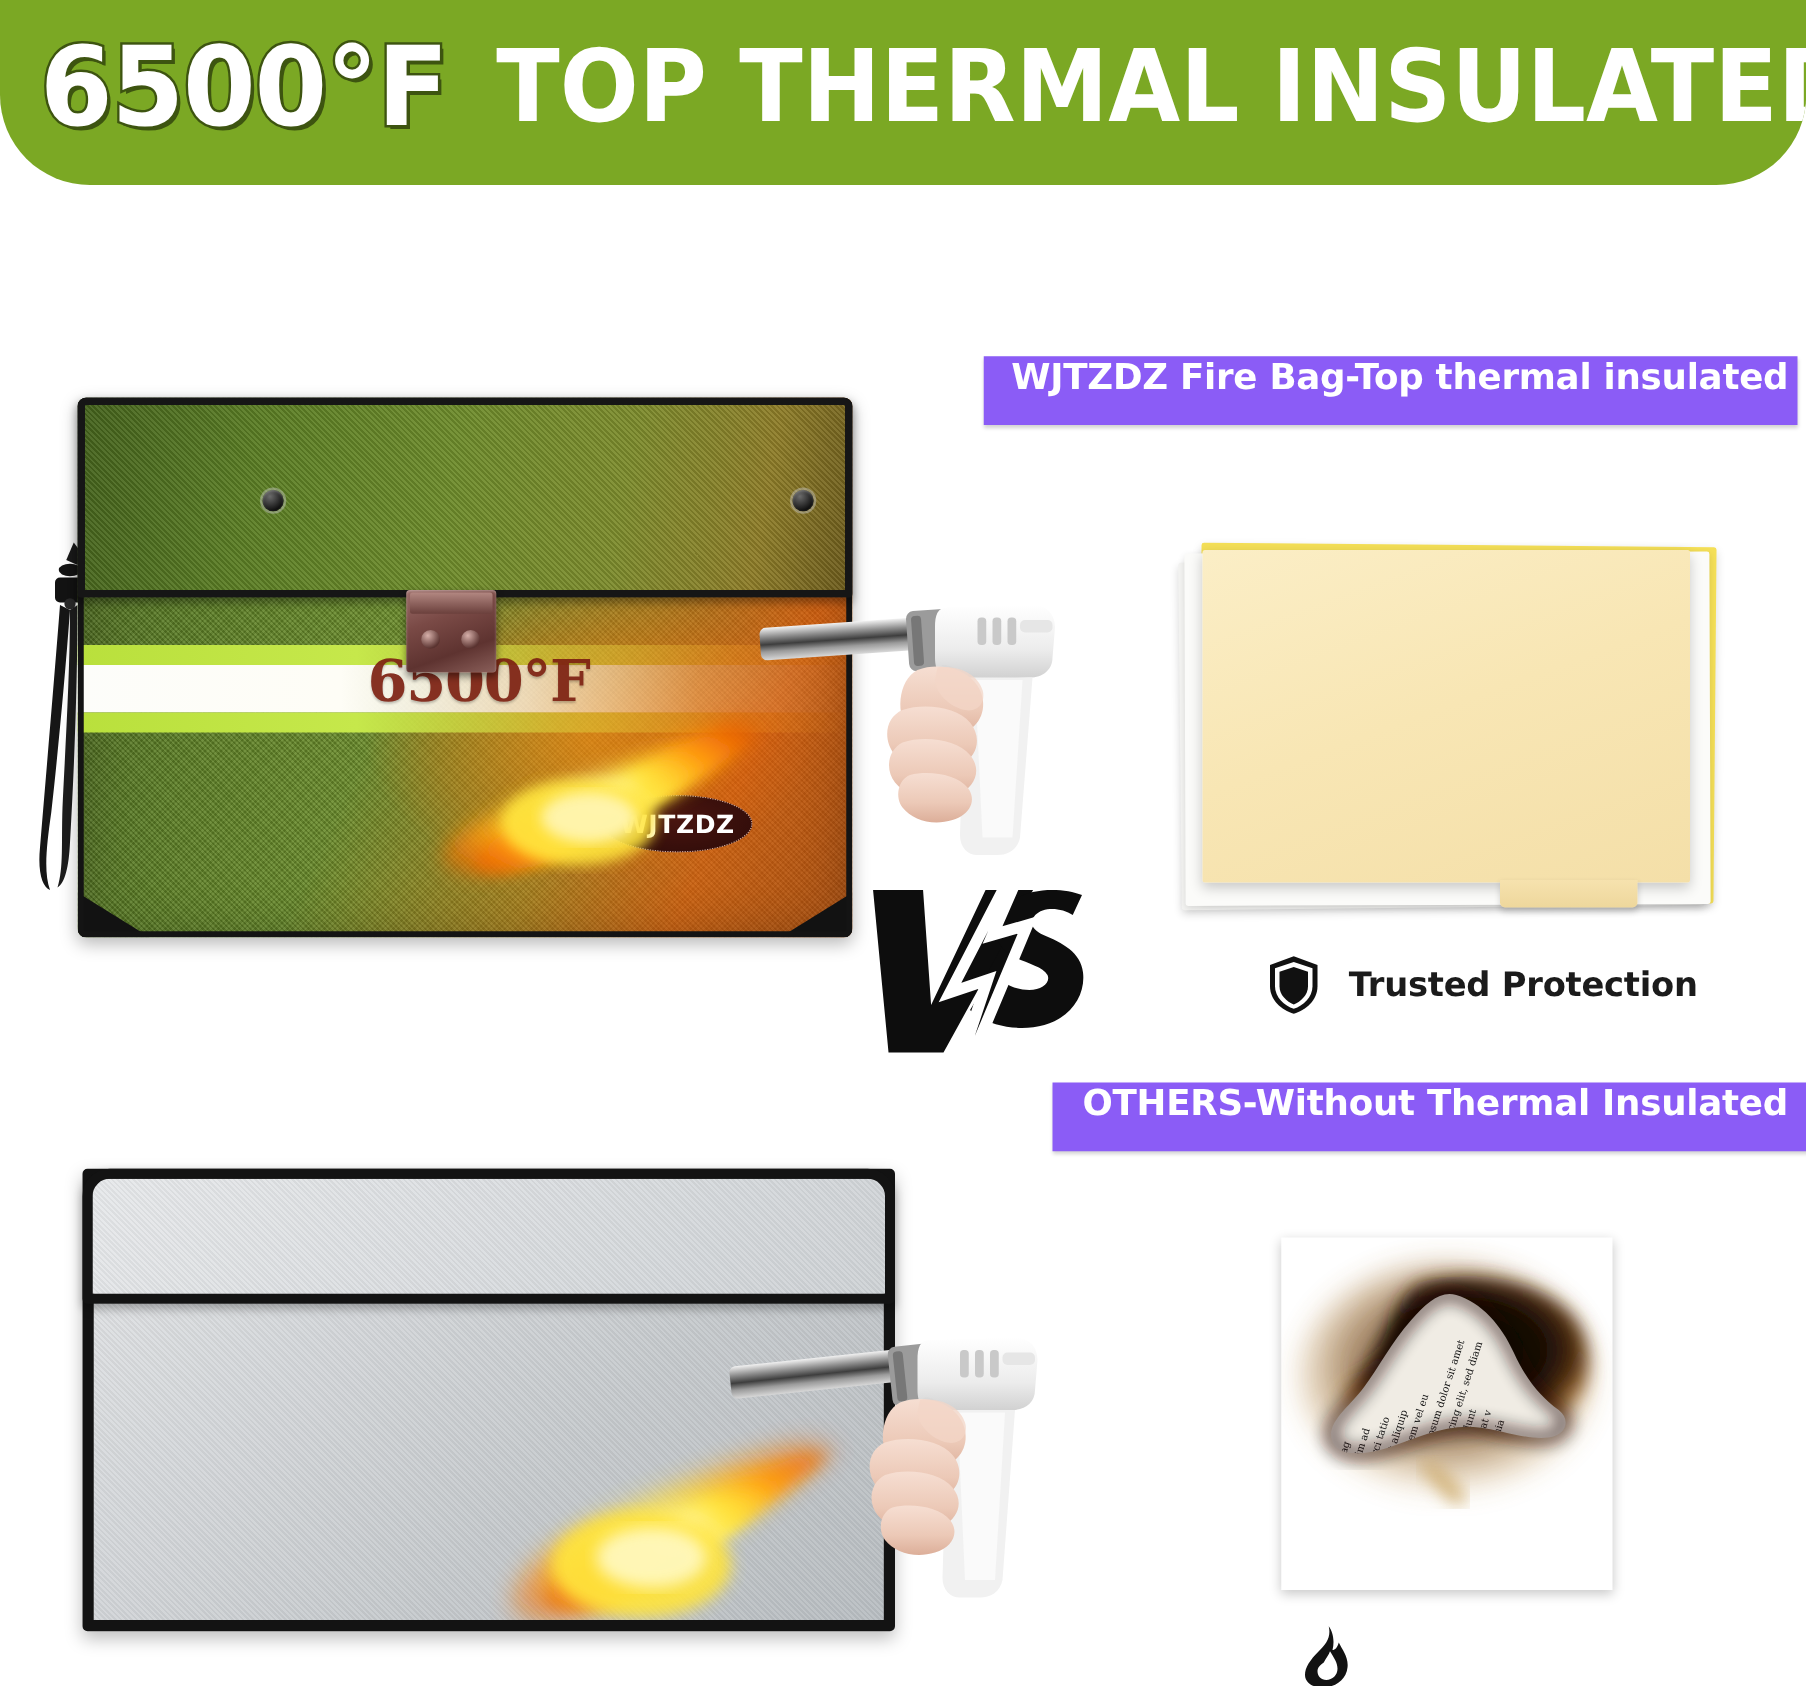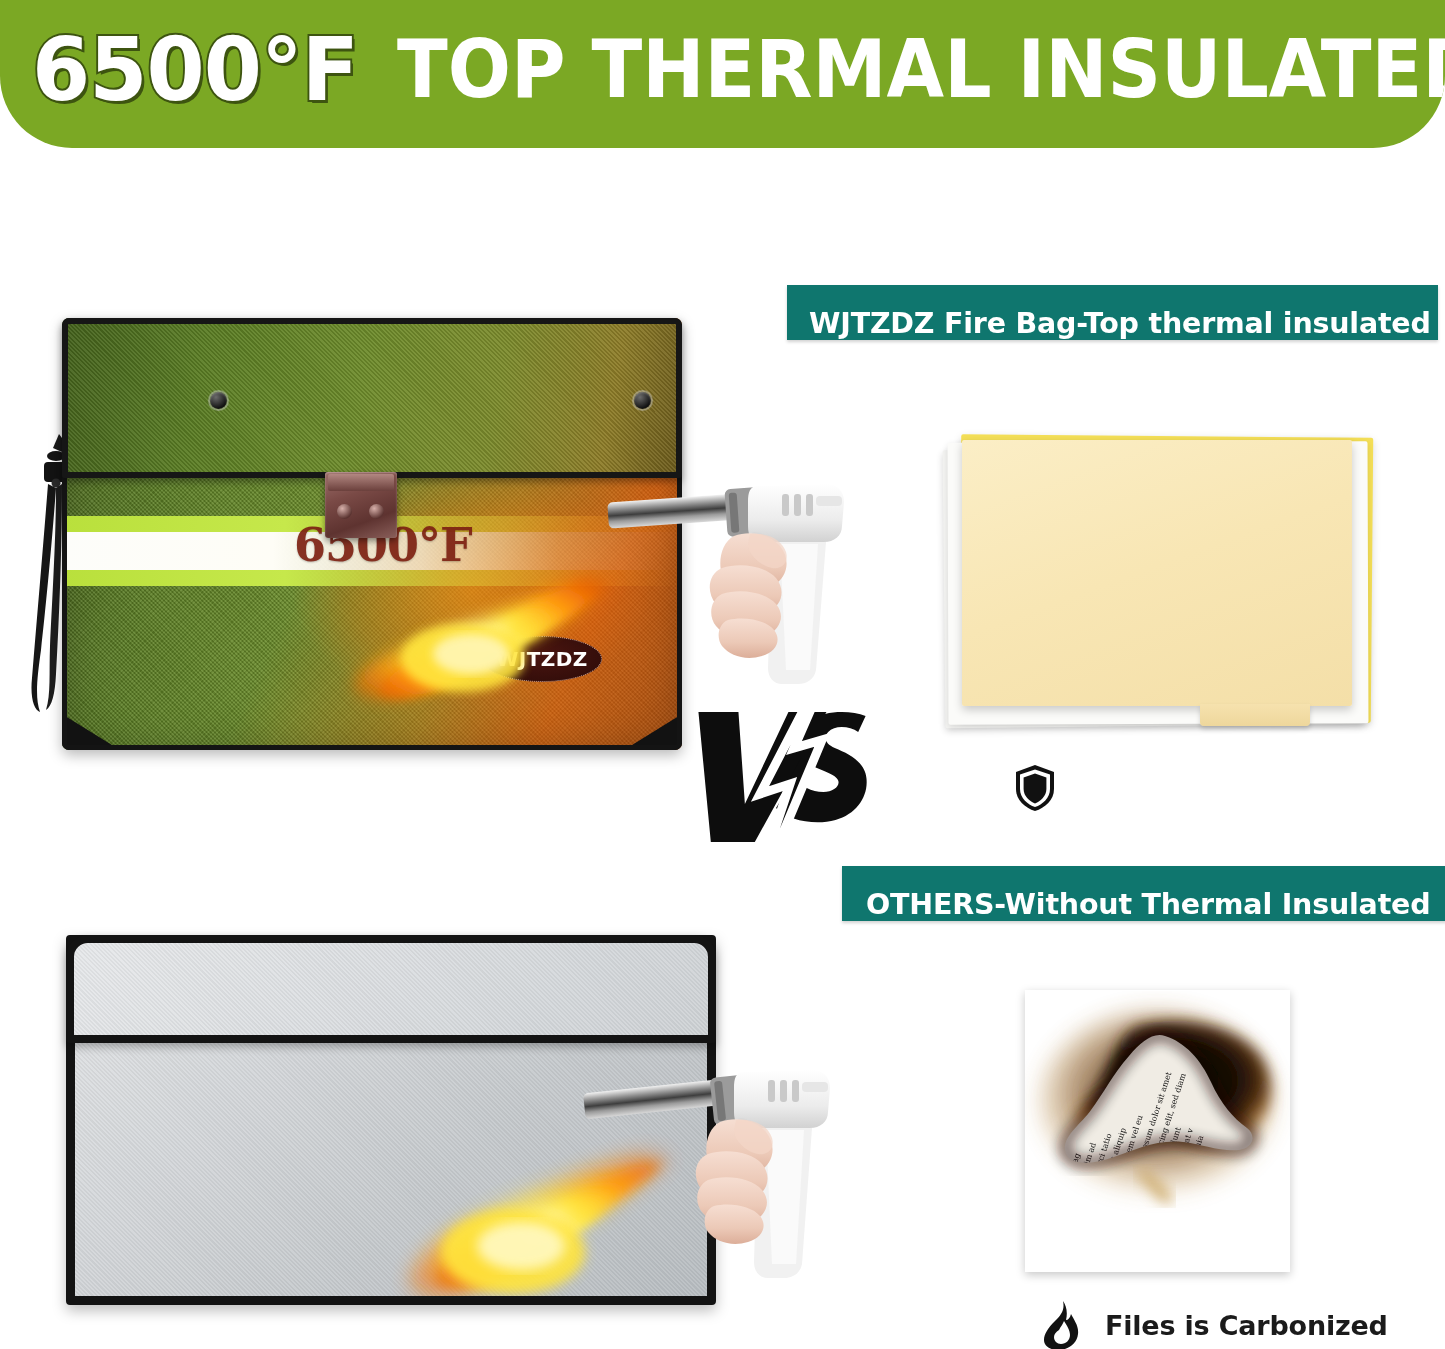--- a/index.html
+++ b/index.html
@@ -30,22 +30,22 @@
   .hdr-rest{
     font-size:80px;font-weight:bold;color:#ffffff;
     margin-left:22px;letter-spacing:0px;
     font-family:"DejaVu Sans","Liberation Sans",sans-serif;
     transform:scaleX(0.93);
     transform-origin:left center;
   }
 
   
   .label-banner{
-    position:absolute;background:#0f766e;
-    display:flex;align-items:flex-end;
+    position:absolute;background:#8b5cf6;
+    display:flex;align-items:flex-start;
     box-shadow:0 2px 3px rgba(0,0,0,.18);
   }
   .label-banner span{
     color:#ffffff;font-weight:bold;white-space:nowrap;
     font-family:"DejaVu Sans","Liberation Sans",sans-serif;
   }
   #banner-wjtzdz{left:787px;top:285px;width:651px;height:55px;}
   #banner-wjtzdz span{font-size:28.5px;margin-left:22px;letter-spacing:-.2px;}
   #banner-others{left:842px;top:866px;width:658px;height:55px;}
   #banner-others span{font-size:28.5px;margin-left:24px;letter-spacing:-.2px;}
@@ -331,20 +331,21 @@
   <div class="paper-sheet" id="sheet-manila"></div>
   <div id="manila-tab"></div>
 </div>
 
 <div class="caption-row" id="caption-trusted">
   <svg width="44" height="50" viewBox="0 0 44 50">
     <path d="M22 2 L41 9 V26 C41 37 32 45 22 48 C12 45 3 37 3 26 V9 Z" fill="#111111"></path>
     <path d="M22 6.5 L37 11.6 V26 C37 35 29.5 41.6 22 44 C14.5 41.6 7 35 7 26 V11.6 Z" fill="#ffffff"></path>
     <path d="M22 10.5 L33.4 14.4 V26 C33.4 33 27.6 38.4 22 40.5 C16.4 38.4 10.6 33 10.6 26 V14.4 Z" fill="#111111"></path>
   </svg>
+  <span class="cap-text">Trusted Protection</span>
 </div>
 
 <svg id="vs-graphic" viewBox="0 0 215 320">
 
   <path d="M156 0 L100 128 L128 120 L44 320 L96 164 L66 174 Z" fill="#0d0d0d"></path>
 
   <g fill="#0d0d0d">
     <path d="M8 92 L48 92 L74 184 L98 92 L136 92 L92 222 L48 222 Z" transform="skewX(-12) translate(16,0)"></path>
   </g>
 
@@ -480,14 +481,13 @@
   </svg>
 </div>
 
 <div class="caption-row" id="caption-carbonized">
   <svg width="44" height="50" viewBox="0 0 44 50">
     <path d="M24 1 C26 10 22 15 16 21 C9 28 5 34 5 40 C5 46 11 50 19 50 C29 50 38 44 39 34
              C40 26 35 20 32 14 C31 18 29 20 27 20 C29 12 27 5 24 1 Z
              M20 30 C22 26 24 24 25 21 C28 26 31 30 31 35 C31 40 27 44 22 44 C18 44 15 41 15 37
              C15 34 17 32 20 30 Z" fill="#121212" fill-rule="evenodd"></path>
   </svg>
-  <span class="cap-text">Files is Carbonized</span>
 </div>
 
 </body></html>

